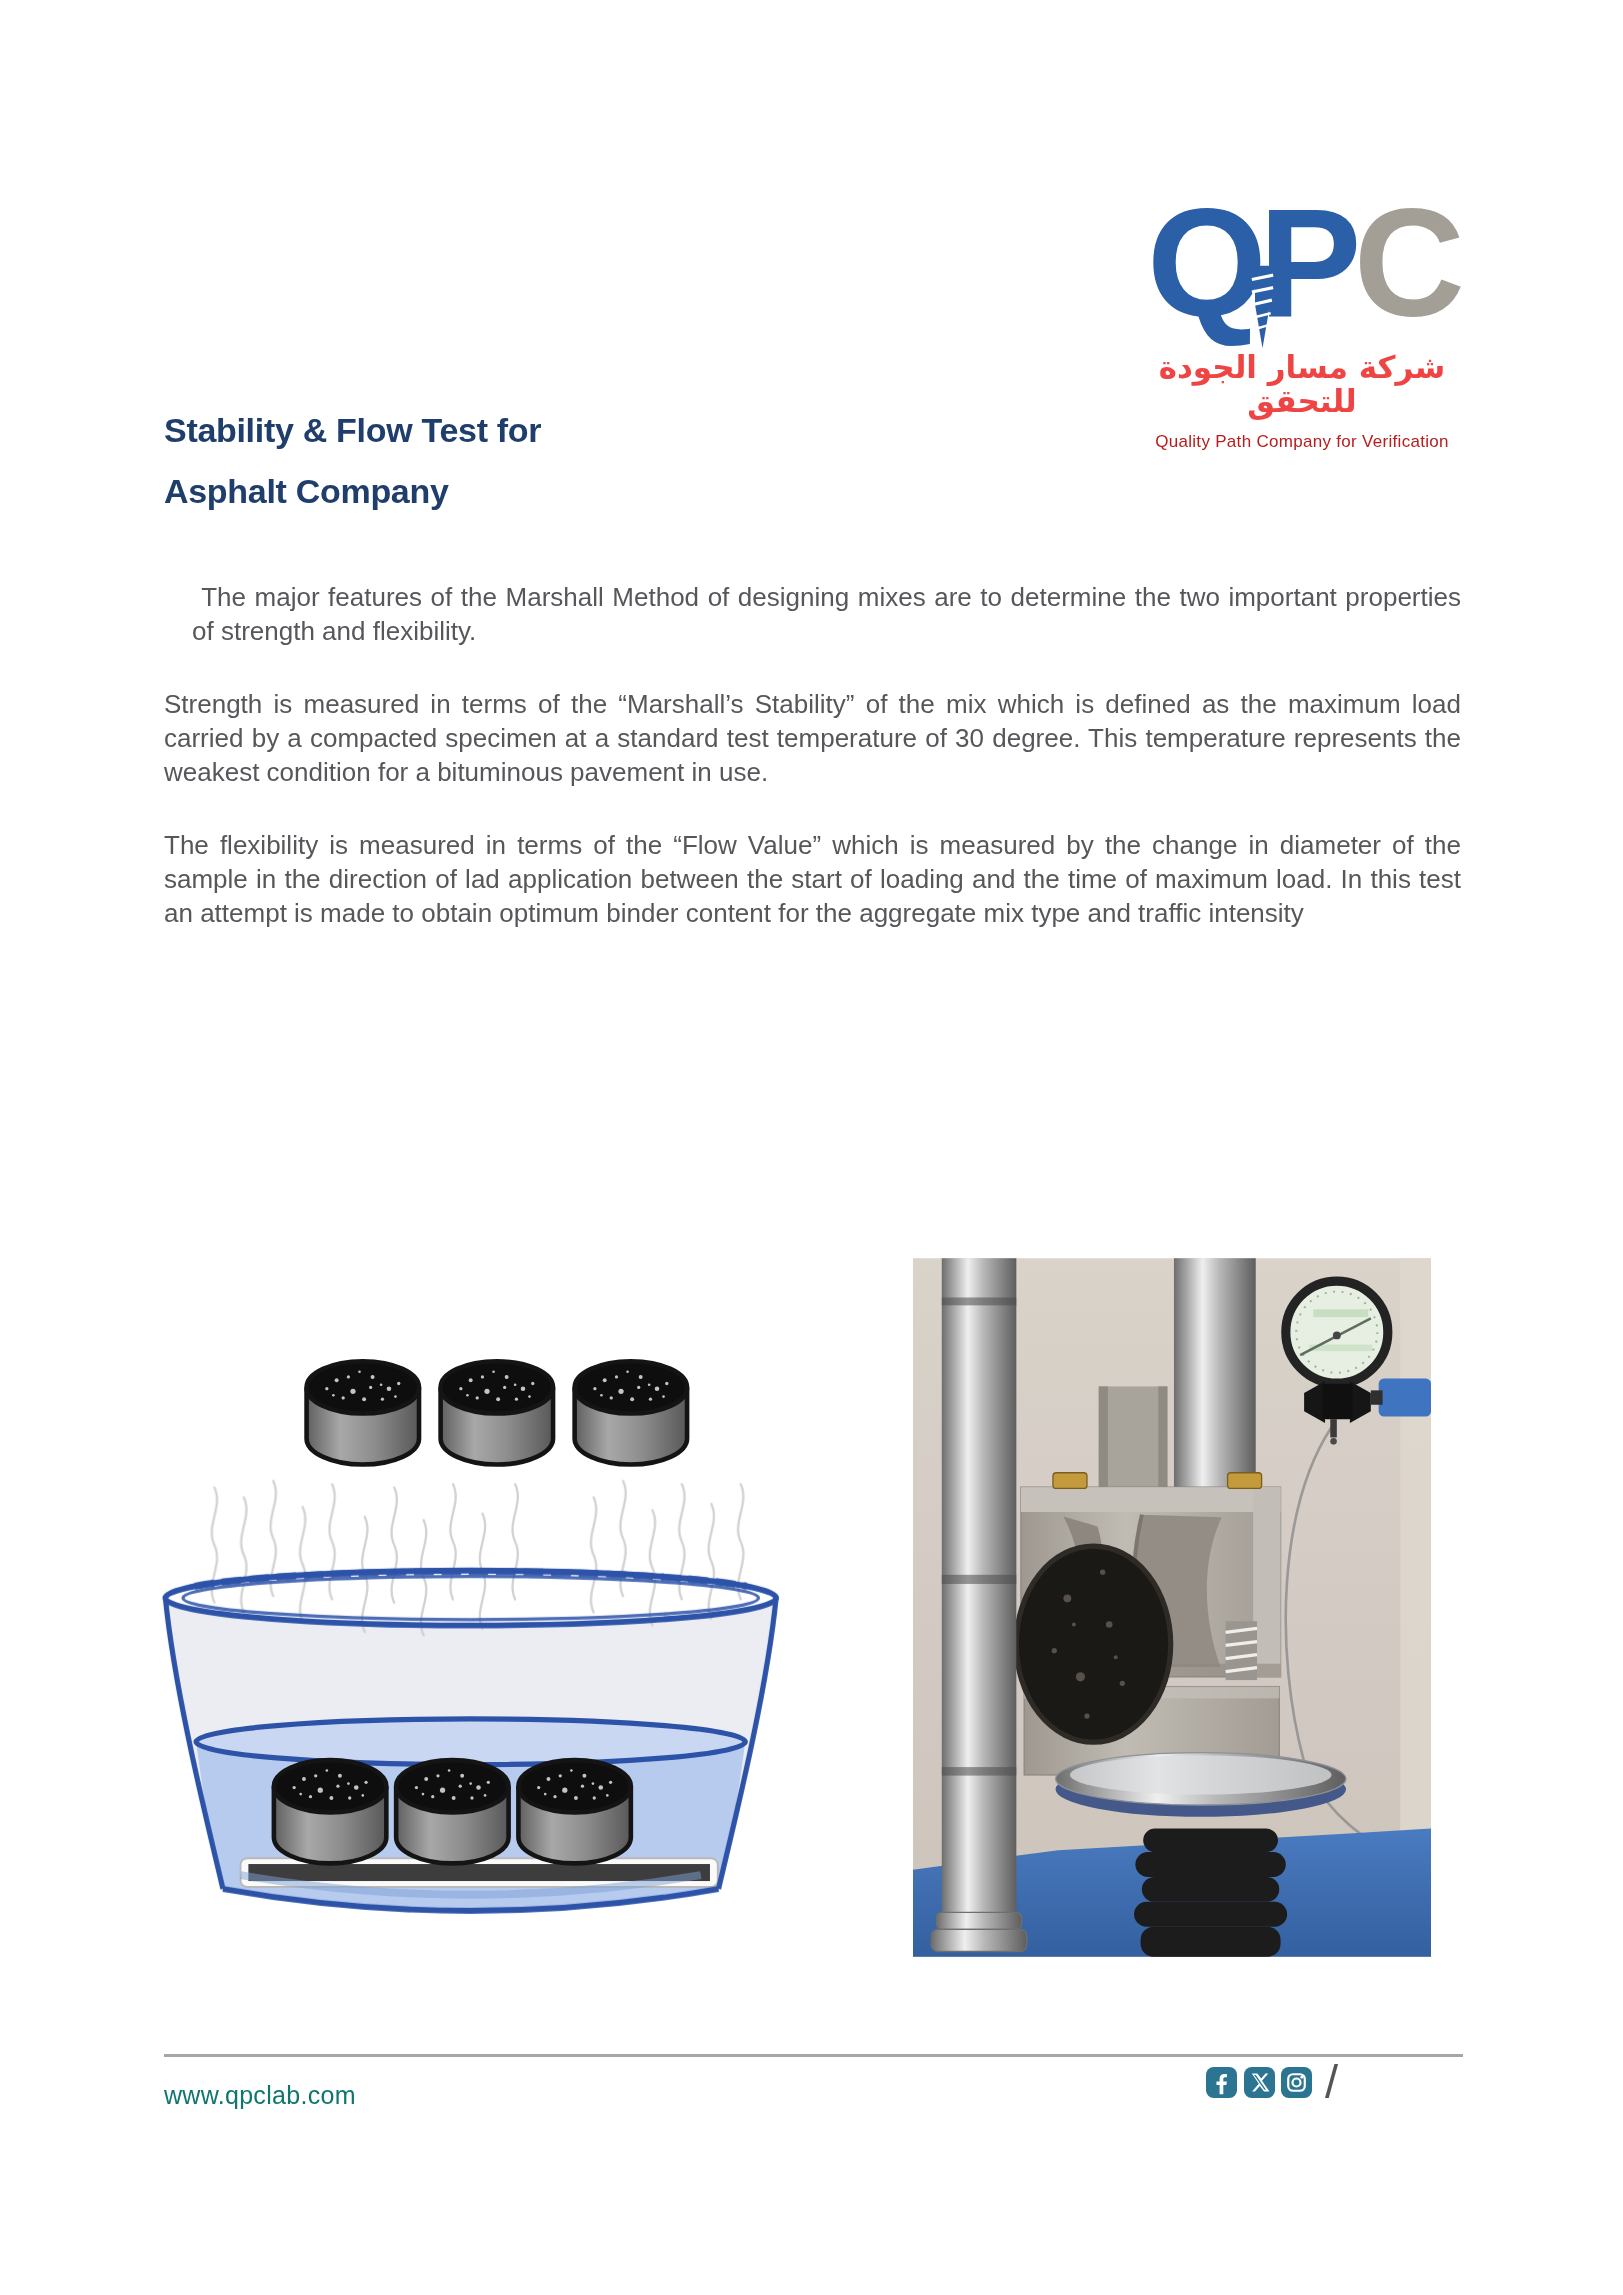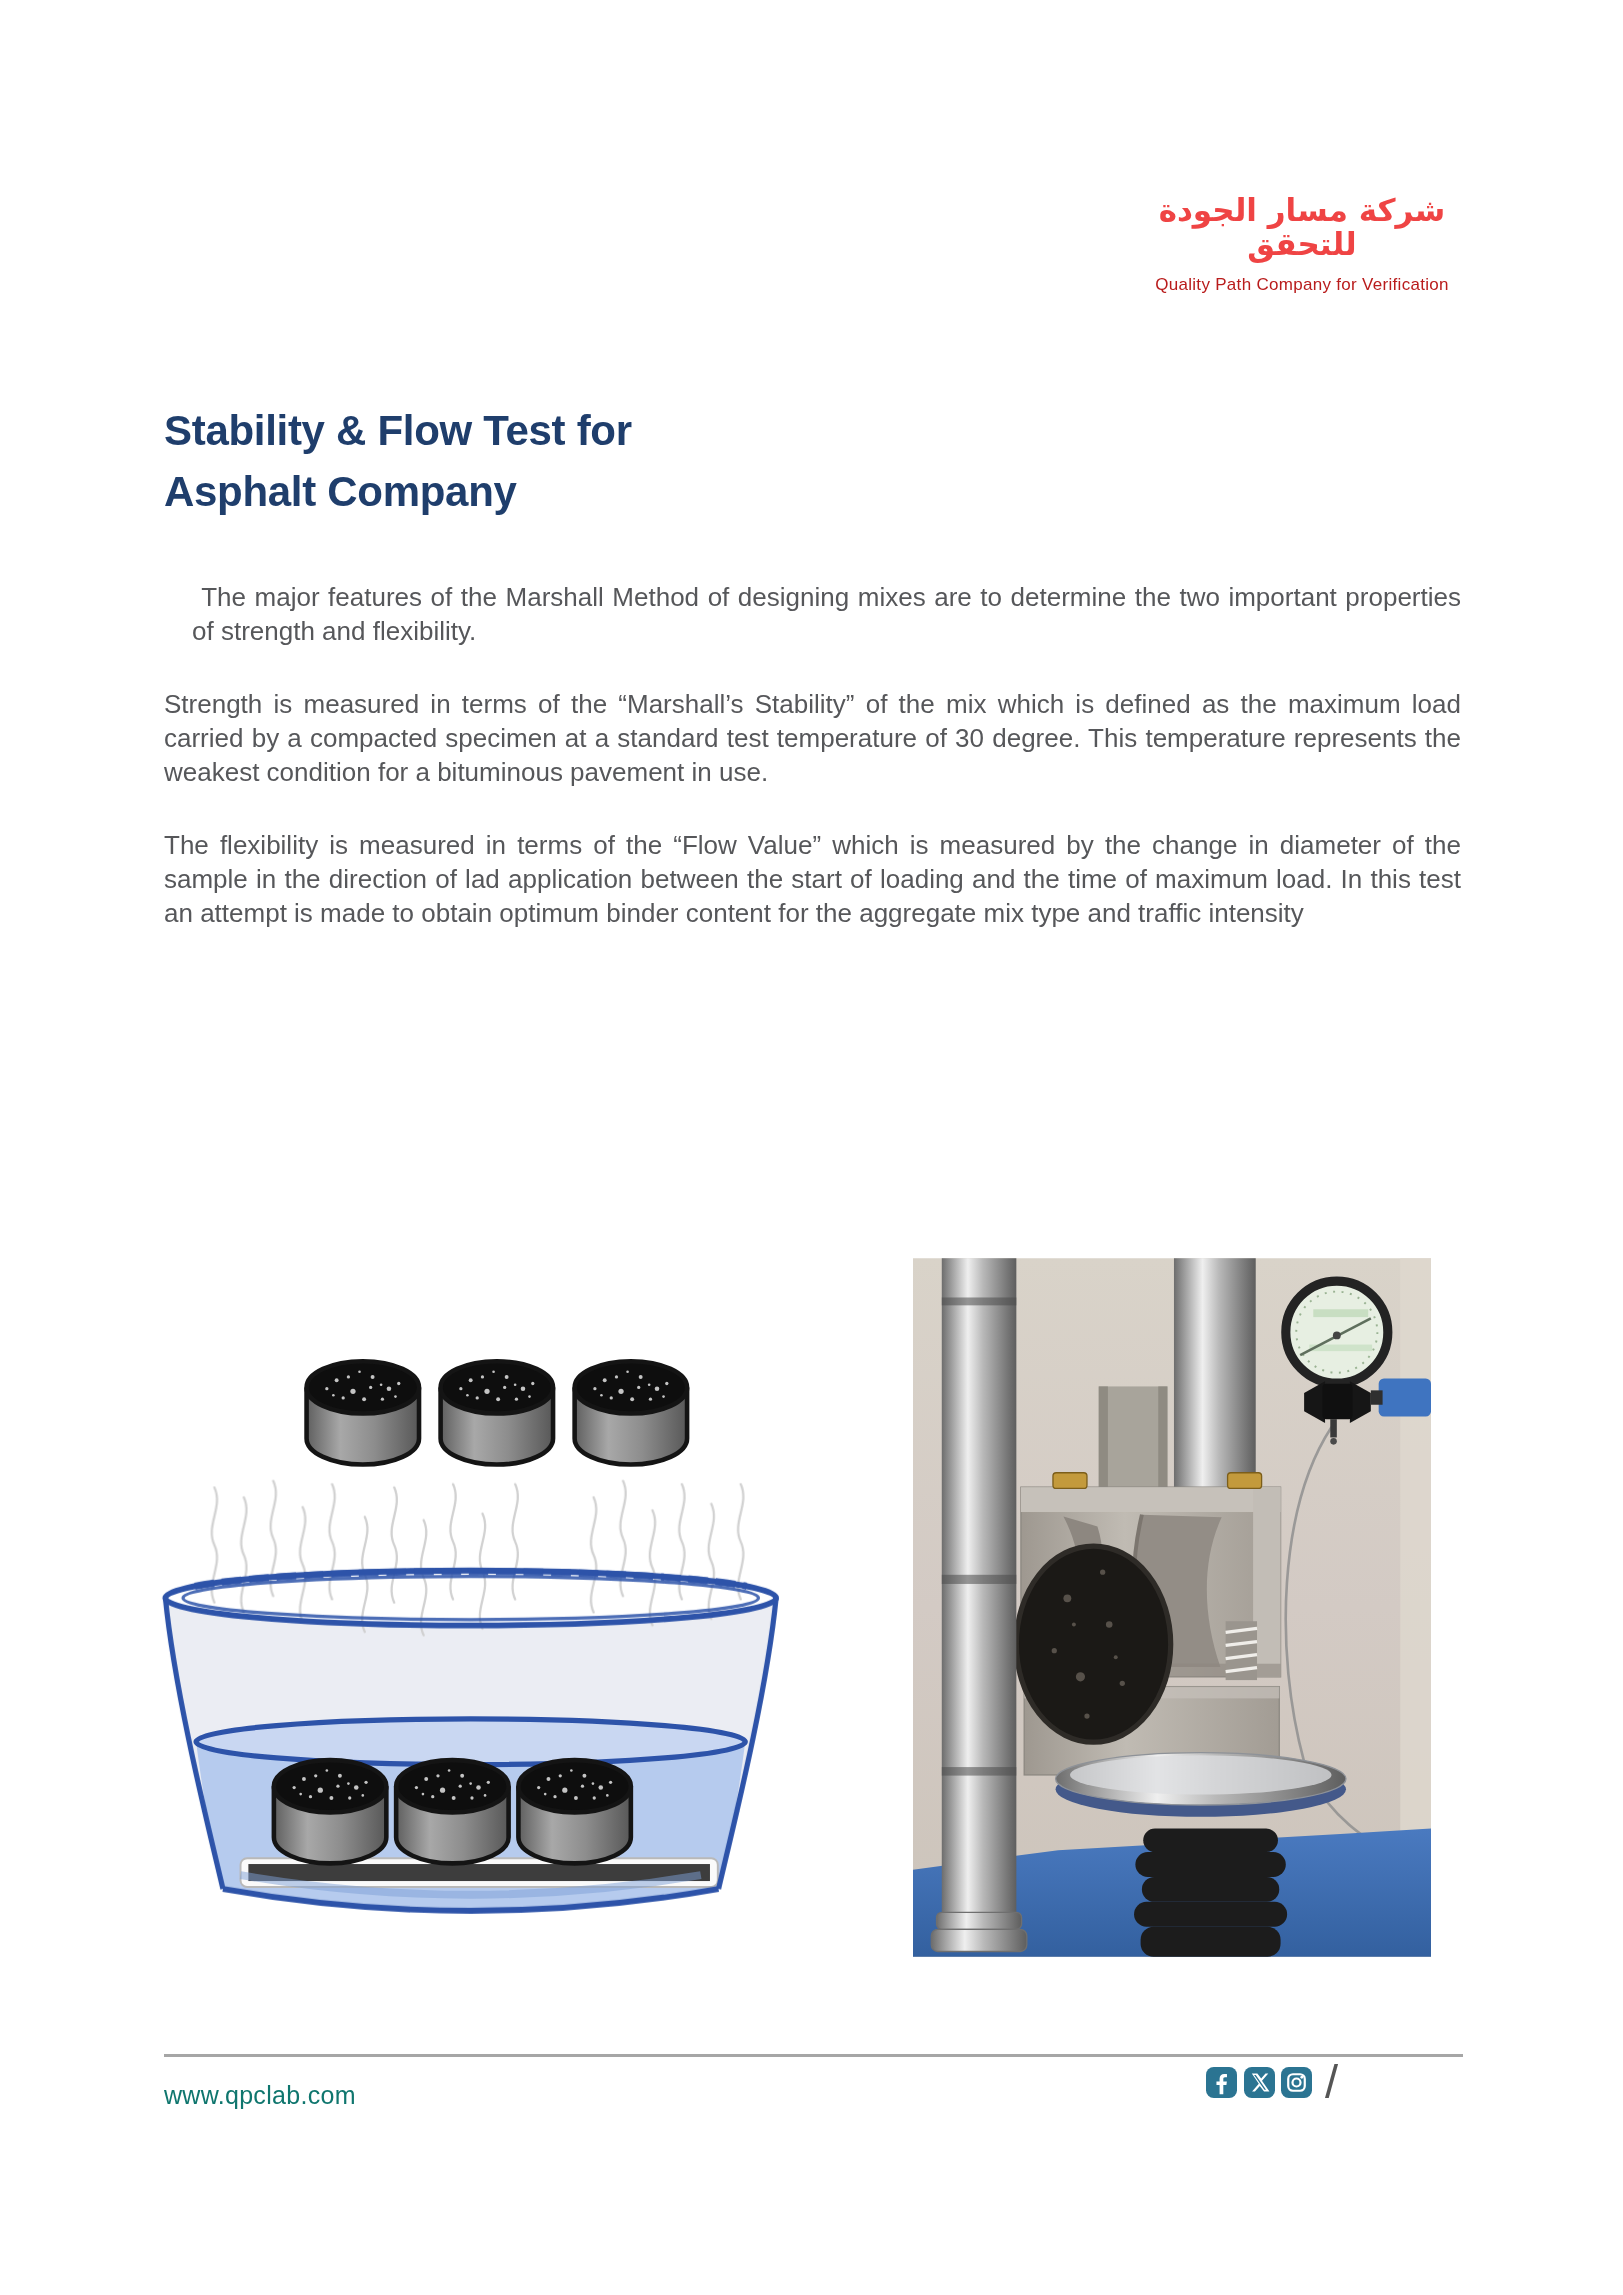--- a/index.html
+++ b/index.html
@@ -12,21 +12,21 @@
                 font-size:154px;font-weight:700;letter-spacing:-7.9px;white-space:nowrap;}
   .logo-letters .blue{color:#2b5fa8;}
   .logo-letters .gray{color:#a49f96;}
   .logo-screw{position:absolute;left:110px;top:77px;width:35px;height:93px;}
   .logo-arabic{margin-top:6.5px;font-family:"DejaVu Sans",sans-serif;direction:rtl;
                font-size:31px;line-height:1.1;font-weight:700;color:#ef4444;}
   .logo-english{margin-top:14px;font-size:17px;letter-spacing:0.3px;color:#b91c1c;}
 
   
   .title{position:absolute;left:164px;top:400px;margin:0;
-         font-size:42px;line-height:61px;font-weight:700;color:#1f3e6c;letter-spacing:-0.3px;}
+         font-size:34px;line-height:61px;font-weight:700;color:#1f3e6c;letter-spacing:-0.3px;}
   .content{position:absolute;left:164px;top:580px;width:1297px;
            font-size:26px;line-height:34px;color:#56575a;text-align:justify;}
   .content p{margin:0 0 39px 0;}
   .content p.indent{text-indent:9.2px;margin-left:28px;}
 
   
   .fig-bath{position:absolute;left:149px;top:1305px;width:644px;height:631px;}
   .fig-photo{position:absolute;left:913px;top:1258px;width:518px;height:699px;}
   figure{margin:0;padding:0;}
 
@@ -37,20 +37,31 @@
   .social{position:absolute;left:1206px;top:2067px;display:flex;align-items:center;gap:6.5px;}
   .social .chip{width:31px;height:31px;display:block;}
   .slash{font-size:47px;line-height:31px;color:#555555;margin-left:6.5px;position:relative;top:-1.3px;}
 </style>
 </head>
 <body>
 
 <div class="page">
 
   <header class="logo">
+    <div class="logo-letters">
+      <span class="blue">Q</span><span class="blue">P</span><span class="gray">C</span>
+      <svg class="logo-screw" viewBox="0 0 56 140" aria-hidden="true">
+        <path d="M16,0 L40,0 L40,62 L28,132 L16,62 Z" fill="#2b5fa8"></path>
+        <line x1="11" y1="22" x2="45" y2="15" stroke="#ffffff" stroke-width="5"></line>
+        <line x1="11" y1="42" x2="45" y2="35" stroke="#ffffff" stroke-width="5"></line>
+        <line x1="13" y1="62" x2="43" y2="55" stroke="#ffffff" stroke-width="5"></line>
+        <line x1="17" y1="82" x2="41" y2="76" stroke="#ffffff" stroke-width="4"></line>
+        <line x1="20" y1="100" x2="38" y2="95" stroke="#ffffff" stroke-width="4"></line>
+      </svg>
+    </div>
     <div class="logo-arabic">شركة مسار الجودة للتحقق</div>
     <div class="logo-english">Quality Path Company for Verification</div>
   </header>
 
   <h1 class="title">
     <span>Stability &amp; Flow Test for</span><br>
     <span>Asphalt Company</span>
   </h1>
 
   <section class="content">

